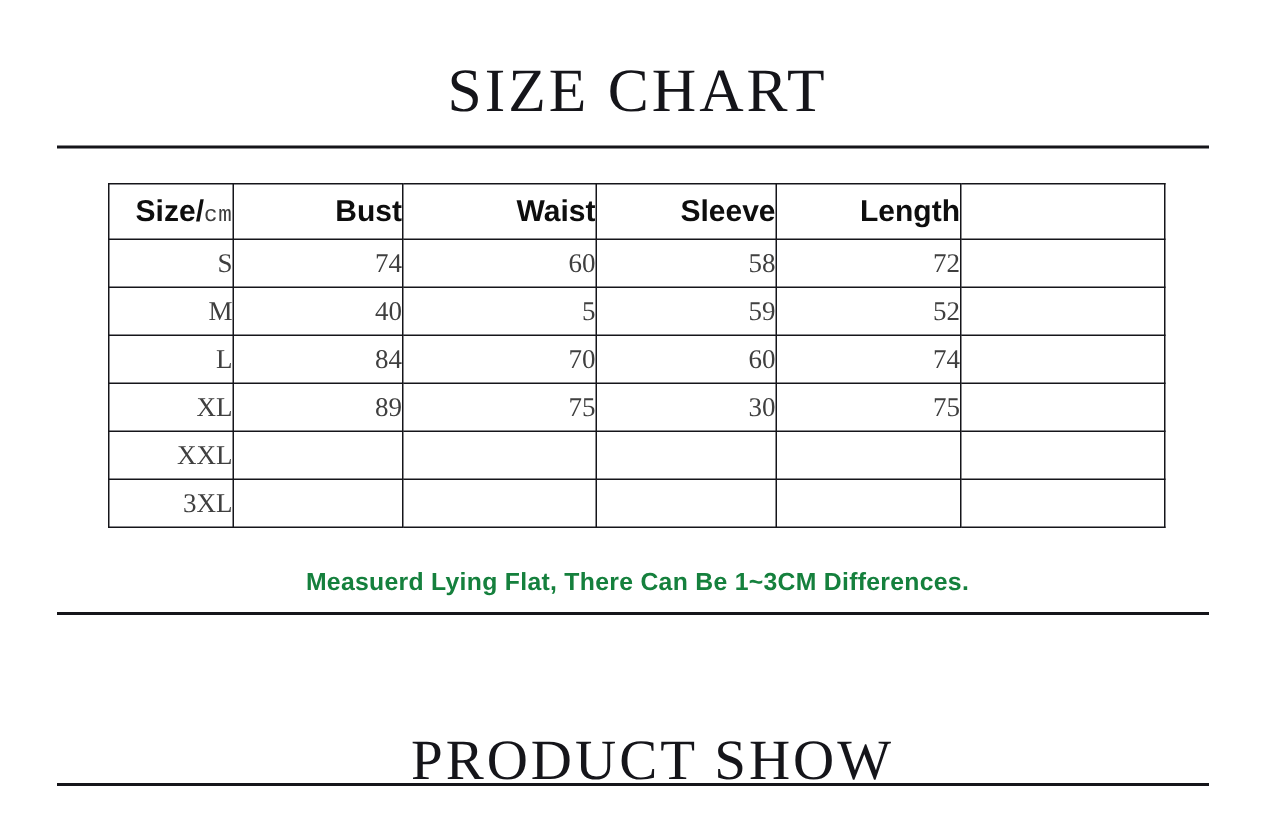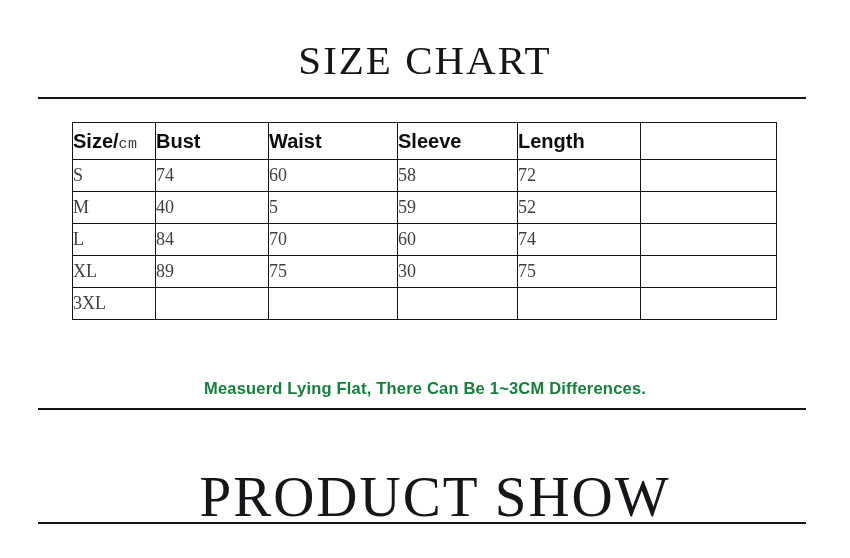--- a/index.html
+++ b/index.html
@@ -22,21 +22,21 @@
     left: 0;
     width: 100%;
     text-align: center;
     font-family: "Liberation Serif", serif;
     font-weight: normal;
     color: #15151a;
     line-height: 1;
     white-space: nowrap;
   }
   .title-size-chart { top: 40px; font-size: 41px; letter-spacing: 2px; }
-  .title-product-show { top: 468px; font-size: 57px; letter-spacing: 2px; padding-left: 20px; }
+  .title-product-show { top: 488px; font-size: 38px; letter-spacing: 2px; padding-left: 20px; }
   .rule {
     position: absolute;
     left: 38px;
     width: 768px;
     height: 0;
     border-top: 2px solid #15151a;
   }
   .rule-top { top: 97px; }
   .rule-mid { top: 408px; }
   .rule-bottom { top: 522px; }
@@ -45,21 +45,21 @@
     position: absolute;
     top: 122px;
     left: 72px;
     width: 704px;
     border-collapse: collapse;
     table-layout: fixed;
     background: #ffffff;
   }
   .size-table th, .size-table td {
     border: 1.6px solid #15151a;
-    text-align: left;
+    text-align: right;
     vertical-align: middle;
     overflow: hidden;
     white-space: nowrap;
     margin-top: 12px;
   }
   .size-table thead th {
     height: 37px;
     font-family: "Liberation Sans", sans-serif;
     font-size: 20px;
     font-weight: bold;
@@ -149,20 +149,28 @@
       </tr>
       <tr>
         <td>XL</td>
         <td>89</td>
         <td>75</td>
         <td>30</td>
         <td>75</td>
         <td></td>
       </tr>
       <tr>
+        <td>XXL</td>
+        <td></td>
+        <td></td>
+        <td></td>
+        <td></td>
+        <td></td>
+      </tr>
+      <tr>
         <td>3XL</td>
         <td></td>
         <td></td>
         <td></td>
         <td></td>
         <td></td>
       </tr>
     </tbody>
   </table>
 

